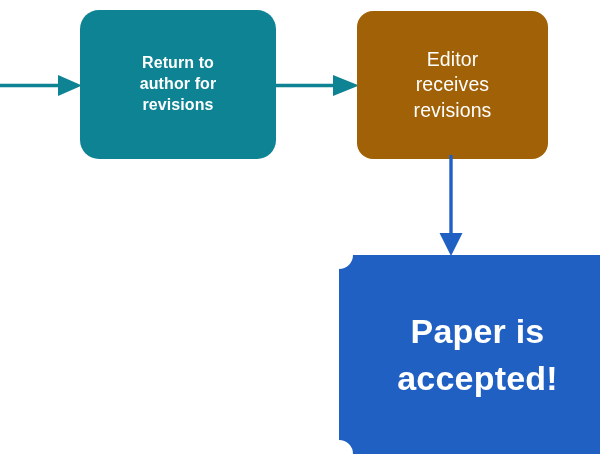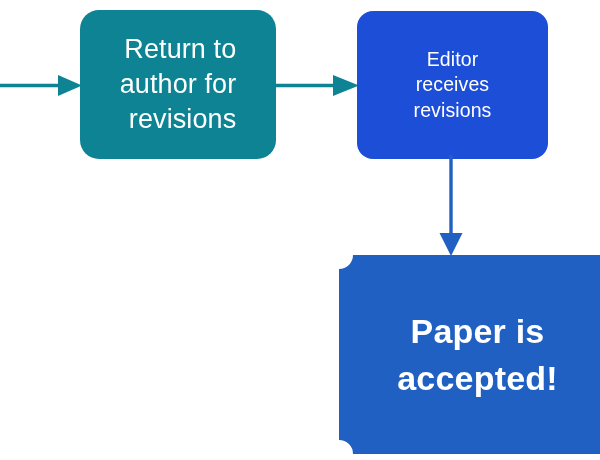--- a/index.html
+++ b/index.html
@@ -36,33 +36,32 @@
   
   #node-return {
     left: 80px;
     top: 10px;
     width: 196px;
     height: 149px;
     background: #0d8394;
     border-radius: 19px;
   }
   #node-return .label {
-    font-size: 27px;
-    font-weight: 400;
+    font-size: 16px;
+    font-weight: 700;
     letter-spacing: 0.1px;
-    text-align: right;
   }
 
   
   #node-editor {
     left: 357px;
     top: 11px;
     width: 191px;
     height: 148px;
-    background: #1d4ed8;
+    background: #a16207;
     border-radius: 16px;
   }
   #node-editor .label {
     font-size: 19.5px;
     font-weight: 400;
     letter-spacing: 0.1px;
   }
 
   
   #node-accepted {

